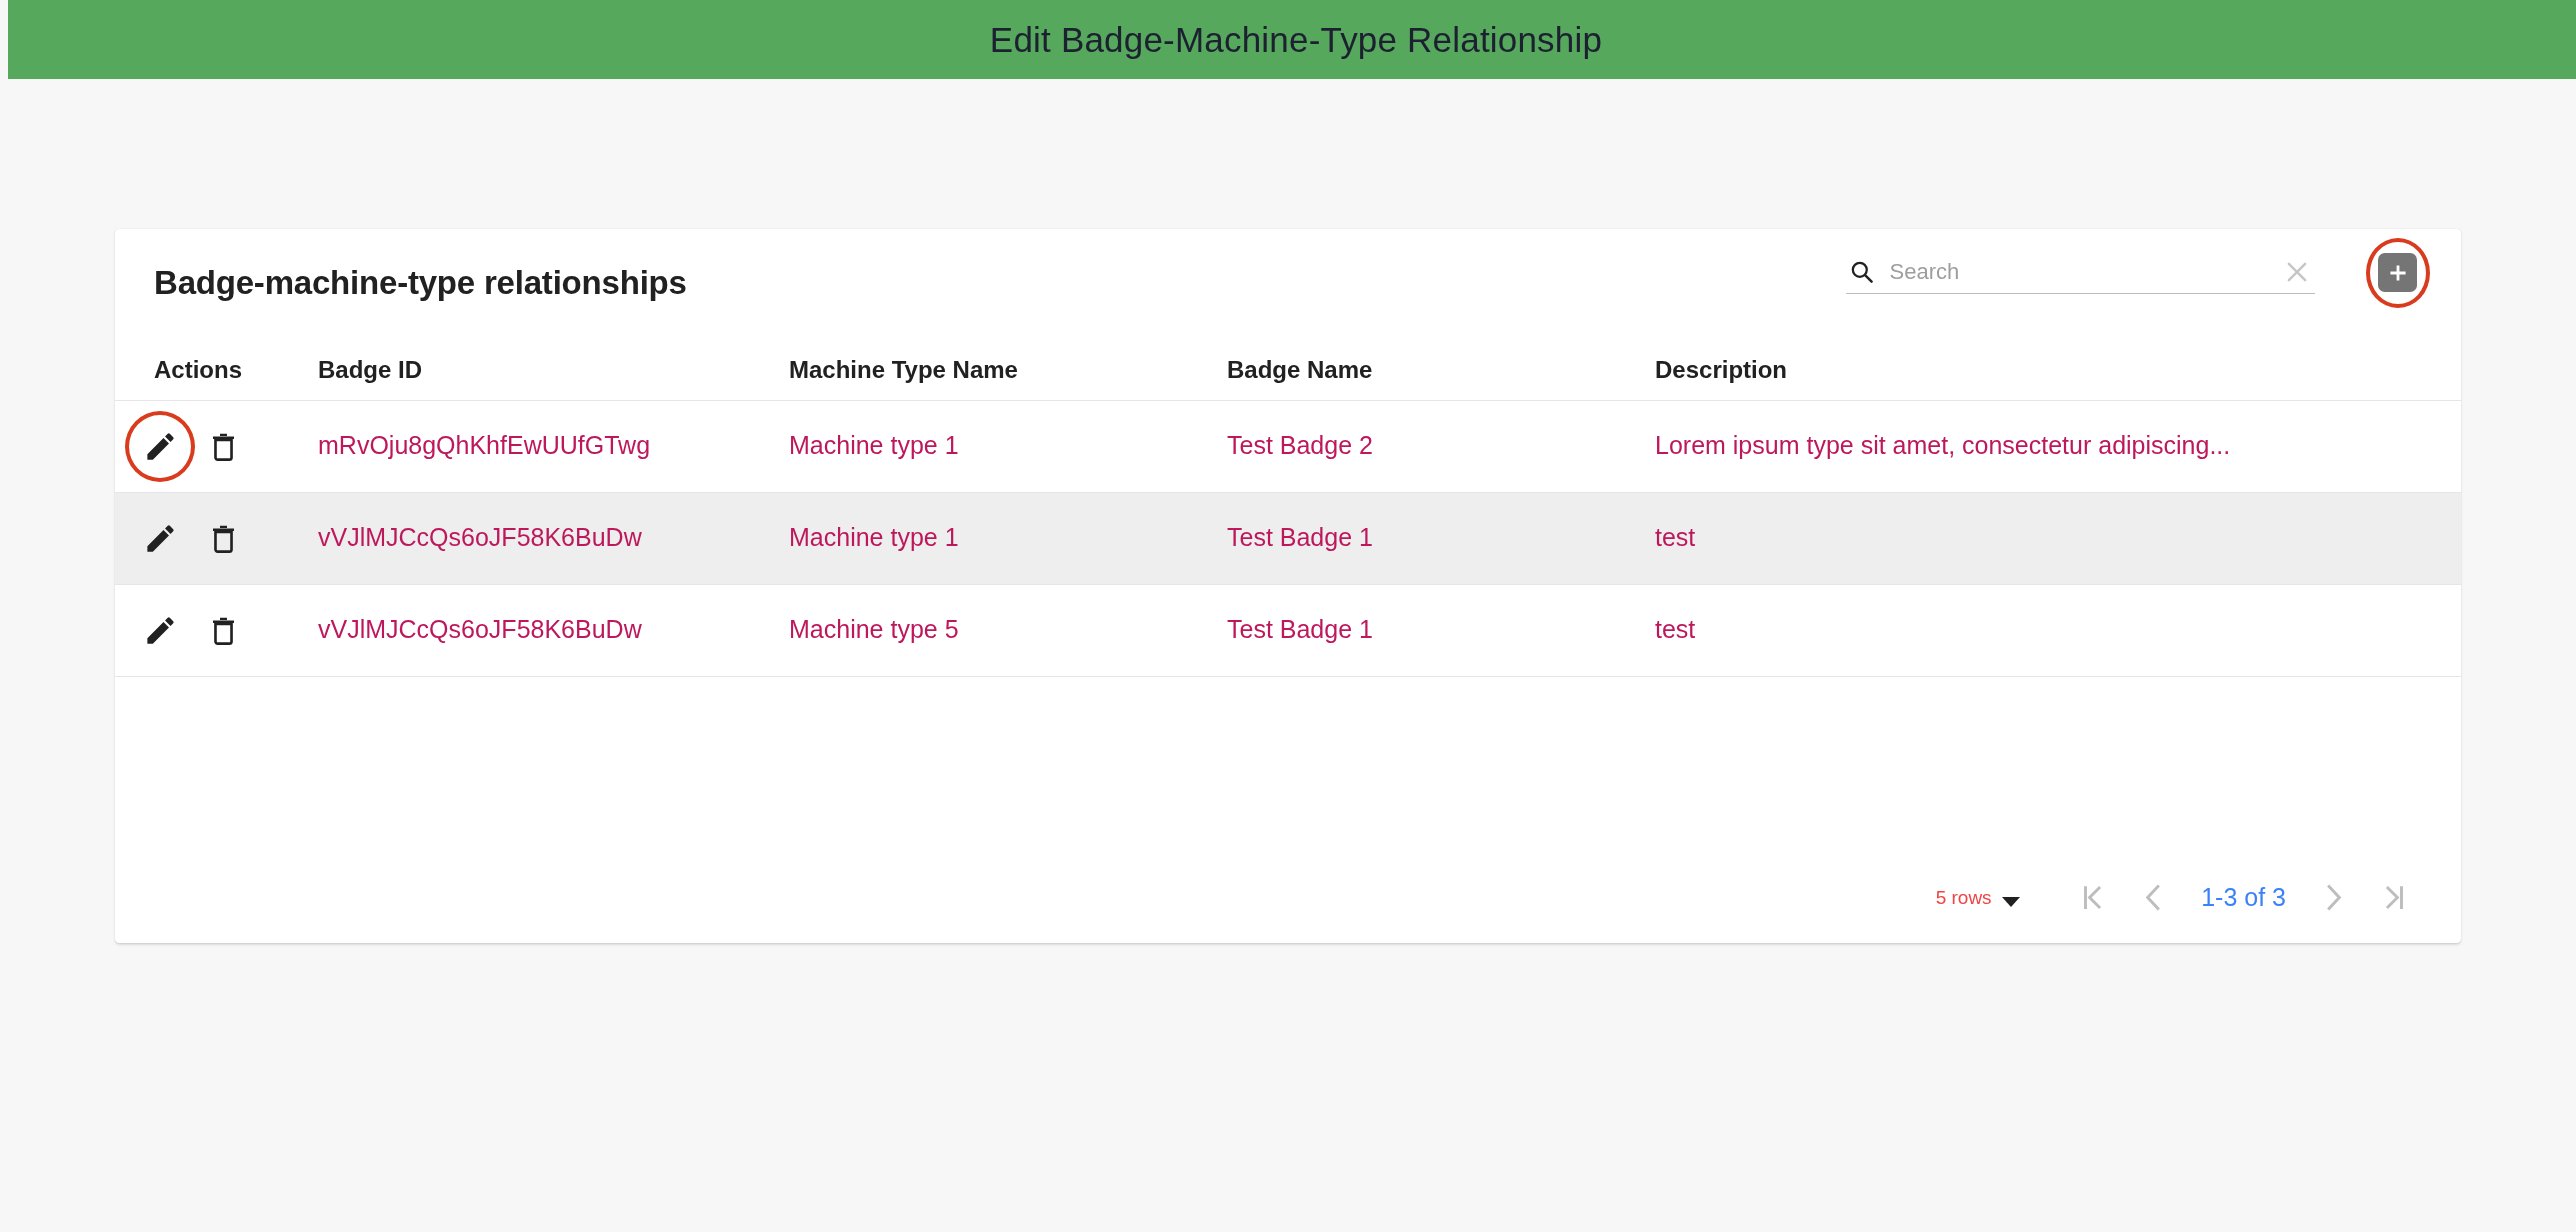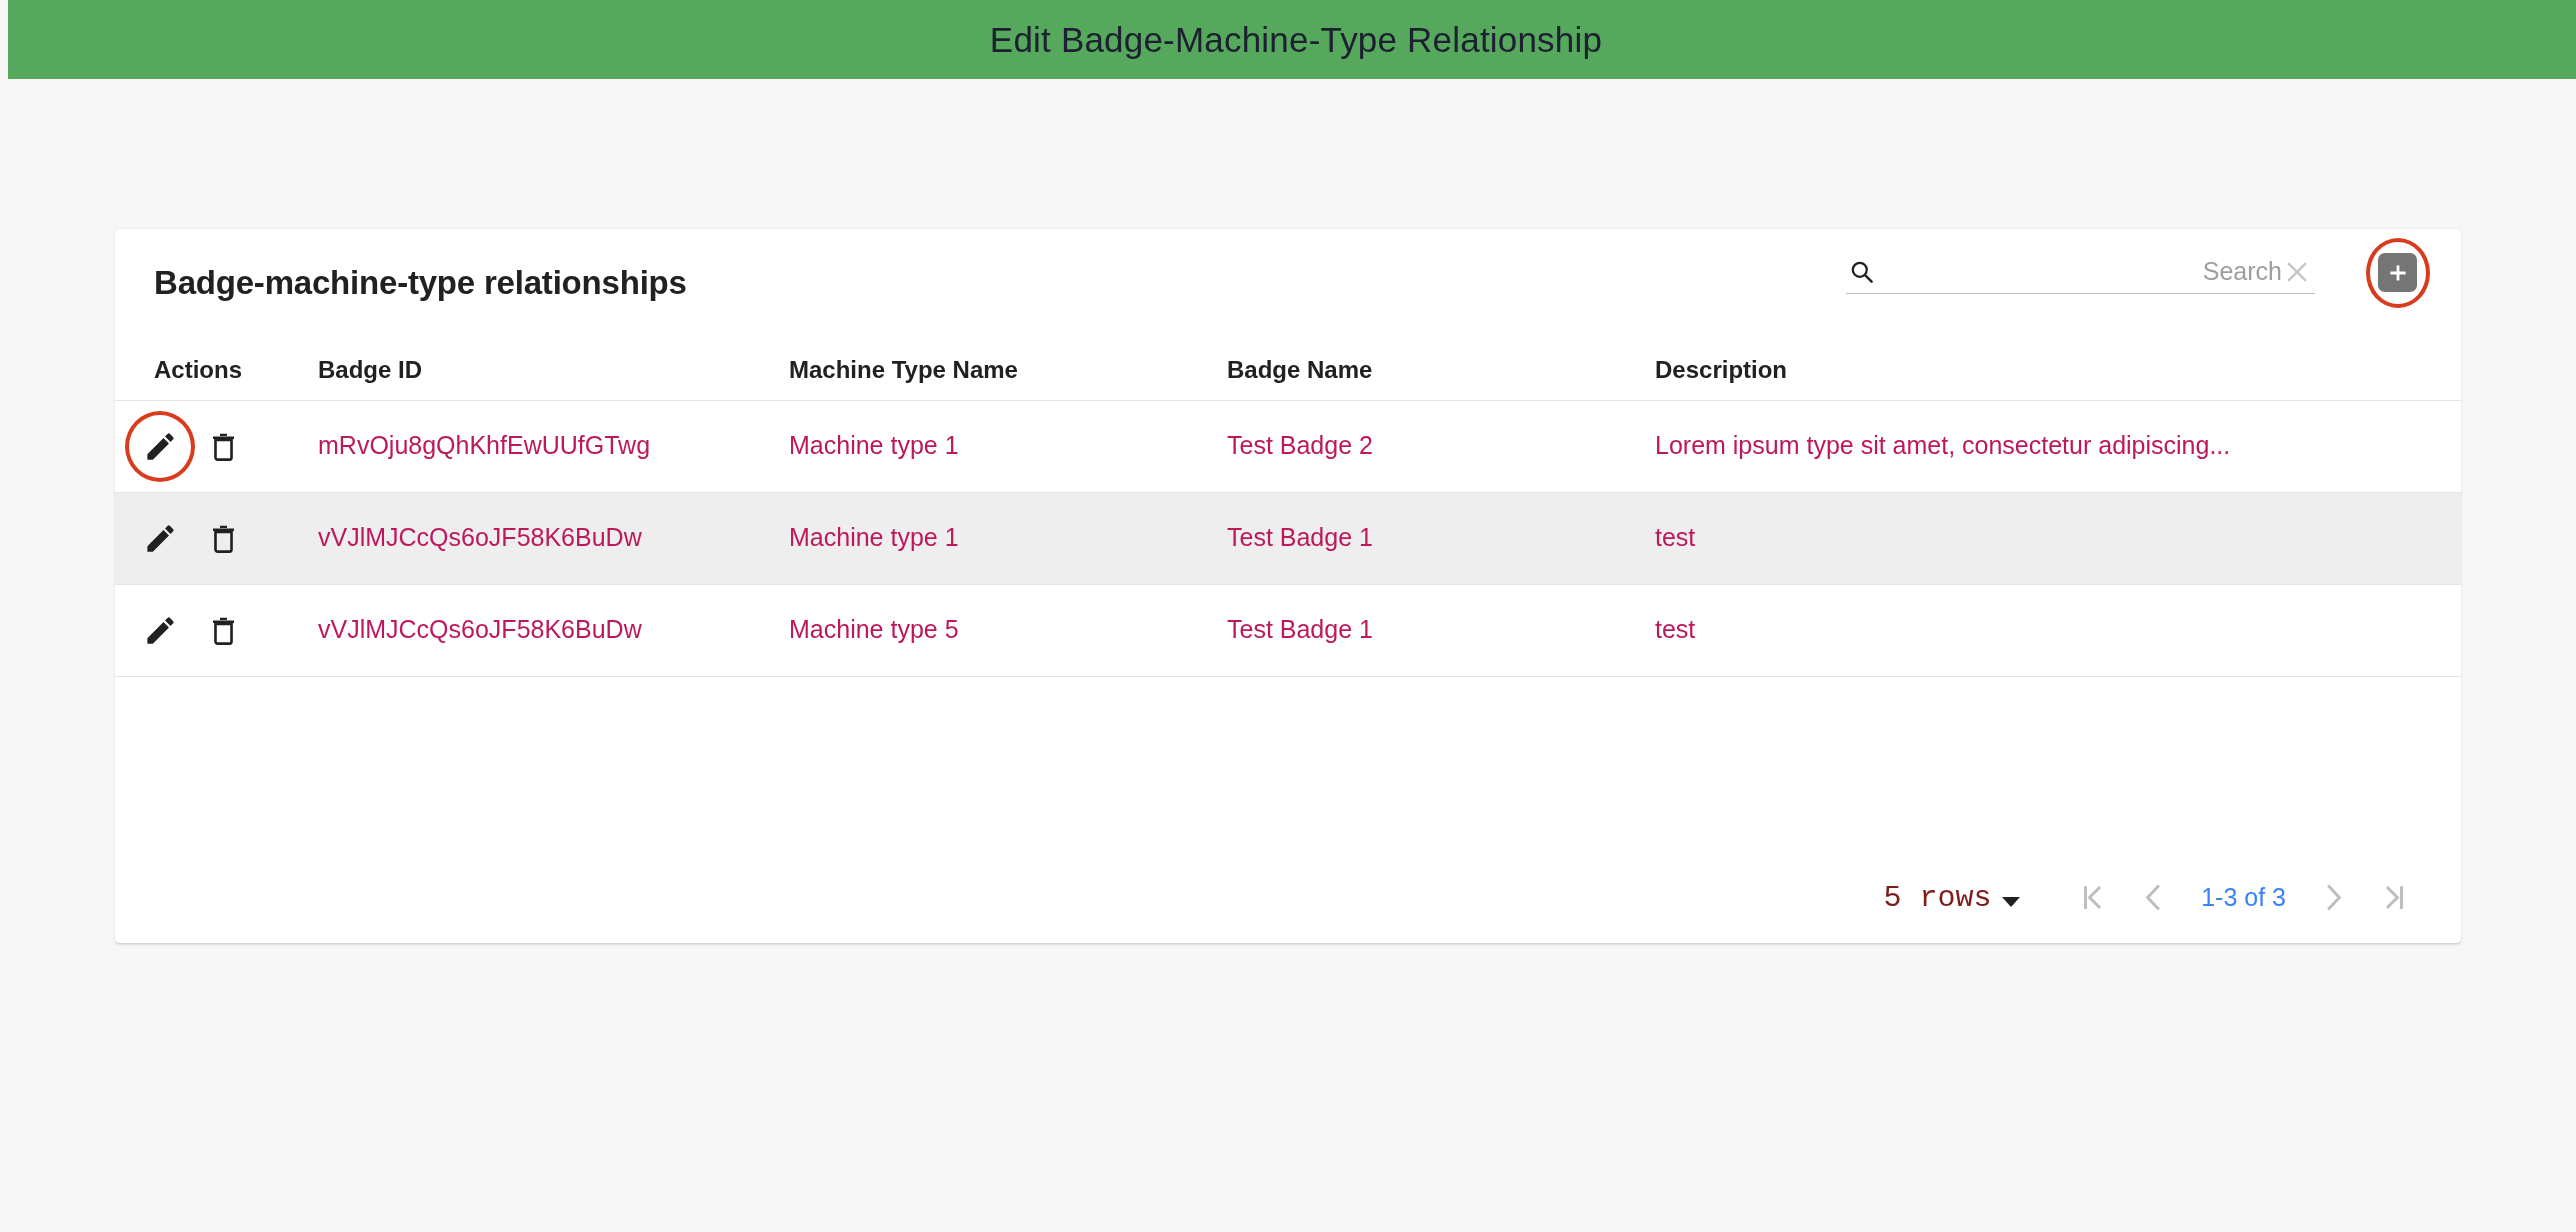--- a/index.html
+++ b/index.html
@@ -89,25 +89,24 @@
     margin-left: 1.5px;
     margin-right: 15px;
     flex: none;
   }
   .search-input {
     flex: 1 1 auto;
     border: none;
     outline: none;
     background: transparent;
     font-family: "Liberation Sans", sans-serif;
-    font-size: 25px;
+    font-size: 22px;
     color: #212121;
     padding: 0;
     height: 32px;
-    text-align: right;
   }
   .search-input::placeholder {
     color: #9e9e9e;
     opacity: 1;
   }
   .search-clear {
     width: 30px;
     height: 30px;
     flex: none;
     margin-right: 3px;
@@ -240,23 +239,22 @@
     box-sizing: border-box;
   }
   .rows-select {
     display: flex;
     align-items: center;
     gap: 10.6px;
     cursor: pointer;
     margin-right: 42px;
   }
   .rows-select-label {
-    font-size: 30px;
-    color: #7f1d1d;
-    font-family: Liberation Mono, monospace;
+    font-size: 19px;
+    color: #ef4444;
   }
   .caret-down {
     width: 0; height: 0;
     border-left: 9.8px solid transparent;
     border-right: 9.8px solid transparent;
     border-top: 10.6px solid #212121;
     margin-top: 9px;
   }
   .page-btn {
     width: 61px;

